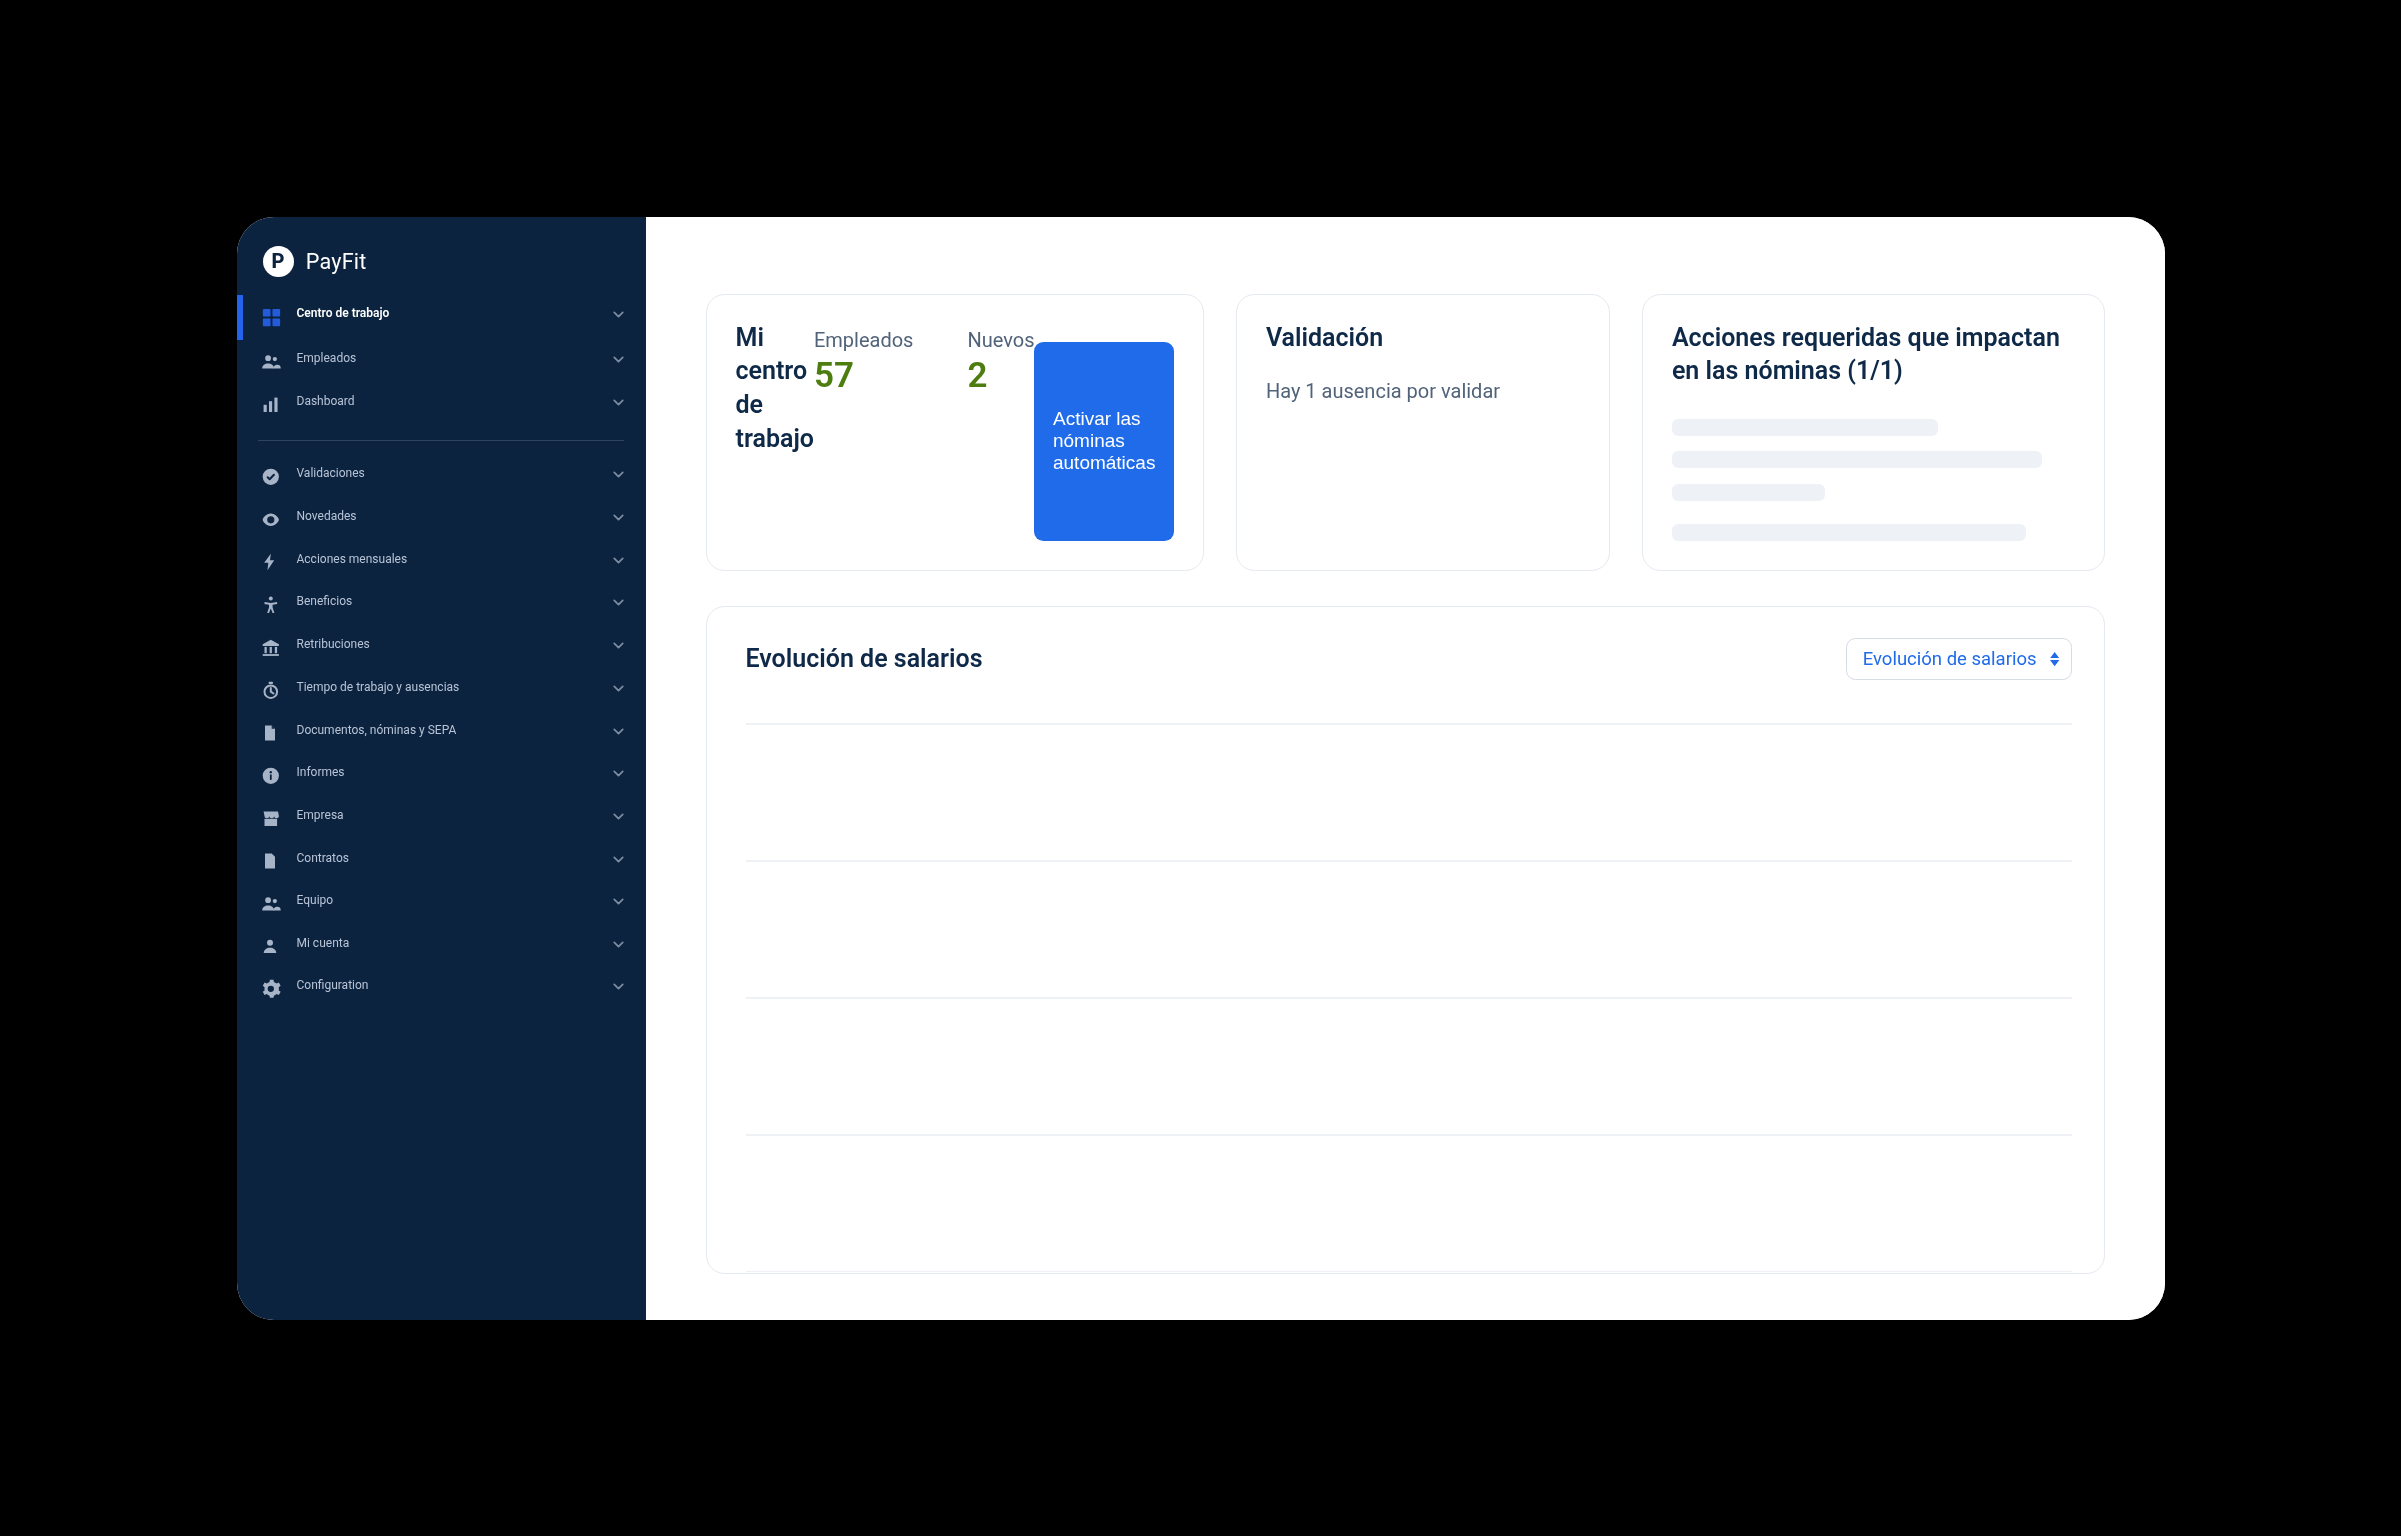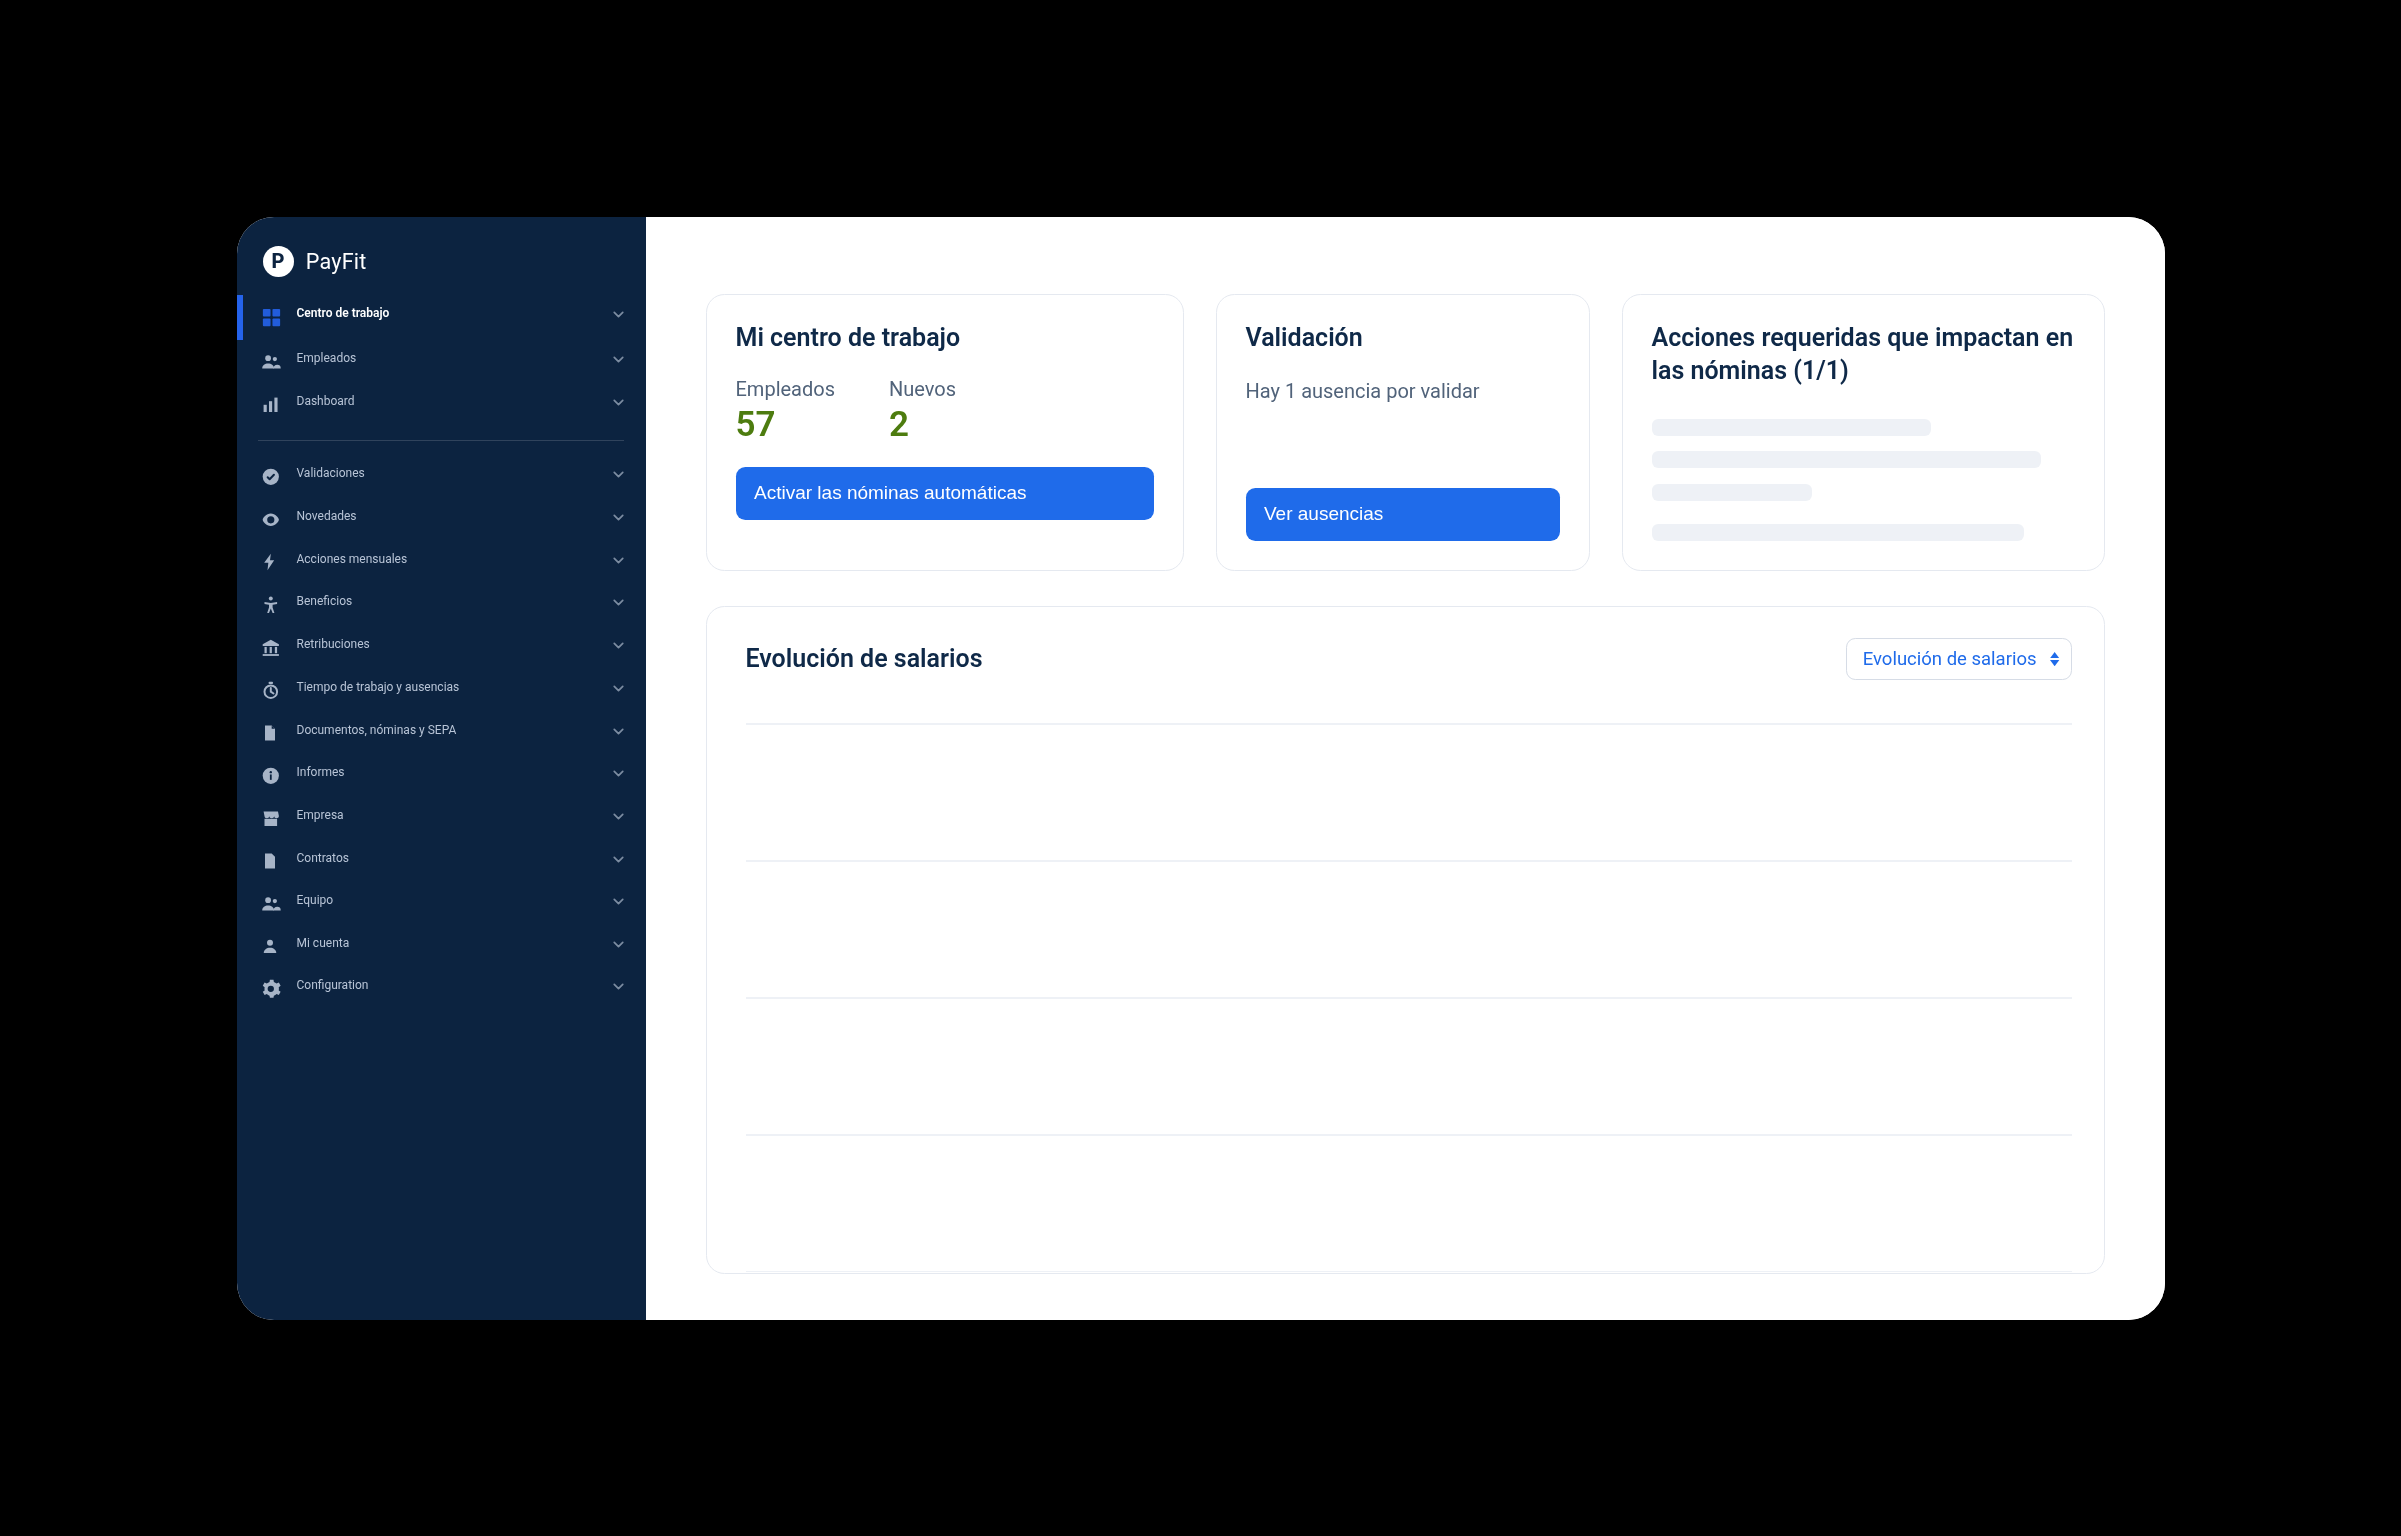--- a/index.html
+++ b/index.html
@@ -84,21 +84,21 @@
     flex-direction: column;
     gap: 35px;
   }
   .cards-row { display: flex; gap: 32px; }
   .card {
     border: 1.5px solid #e5e9f0;
     border-radius: 18.5px;
     padding: 26px 29px 29px 29px;
     background: #fff;
   }
-  .card-1 { flex: 0 0 478px; display:flex; flex-direction:column; }
+  .card-1 { flex: 0 0 478px; display:flex; }
   .card-2 { flex: 0 0 374px; display:flex; flex-direction:column; }
   .card-3 { flex: 1; display:flex; flex-direction:column; }
   .card-title { font-size: 25px; font-weight: 600; color: #0f2948; margin-bottom: 15.4px; line-height:1.35; }
   .metrics { display: flex; gap: 54px; margin-top: 7.7px; }
   .metric-label { font-size: 20px; color: #51637a; margin-bottom: 3.1px; }
   .metric-value { font-size: 35px; font-weight: 600; color: #4d7c0f; }
   .btn-primary {
     margin-top: 21.6px;
     background: #1f6bea;
     color: #fff;
@@ -418,21 +418,20 @@
             <div class="metric-value">2</div>
           </div>
         </div>
         <button class="btn-primary">Activar las nóminas automáticas</button>
       </section>
 
       <section class="card card-2">
         <h2 class="card-title">Validación</h2>
         <div class="desc-text">Hay 1 ausencia por validar</div>
         <div style="flex:1"></div>
-        <button class="btn-primary">Ver ausencias</button>
       </section>
 
       <section class="card card-3">
         <h2 class="card-title">Acciones requeridas que impactan en las nóminas (1/1)</h2>
         <div class="skeleton s1"></div>
         <div class="skeleton s2"></div>
         <div class="skeleton s3"></div>
         <div class="skeleton s4"></div>
       </section>
     </div>

